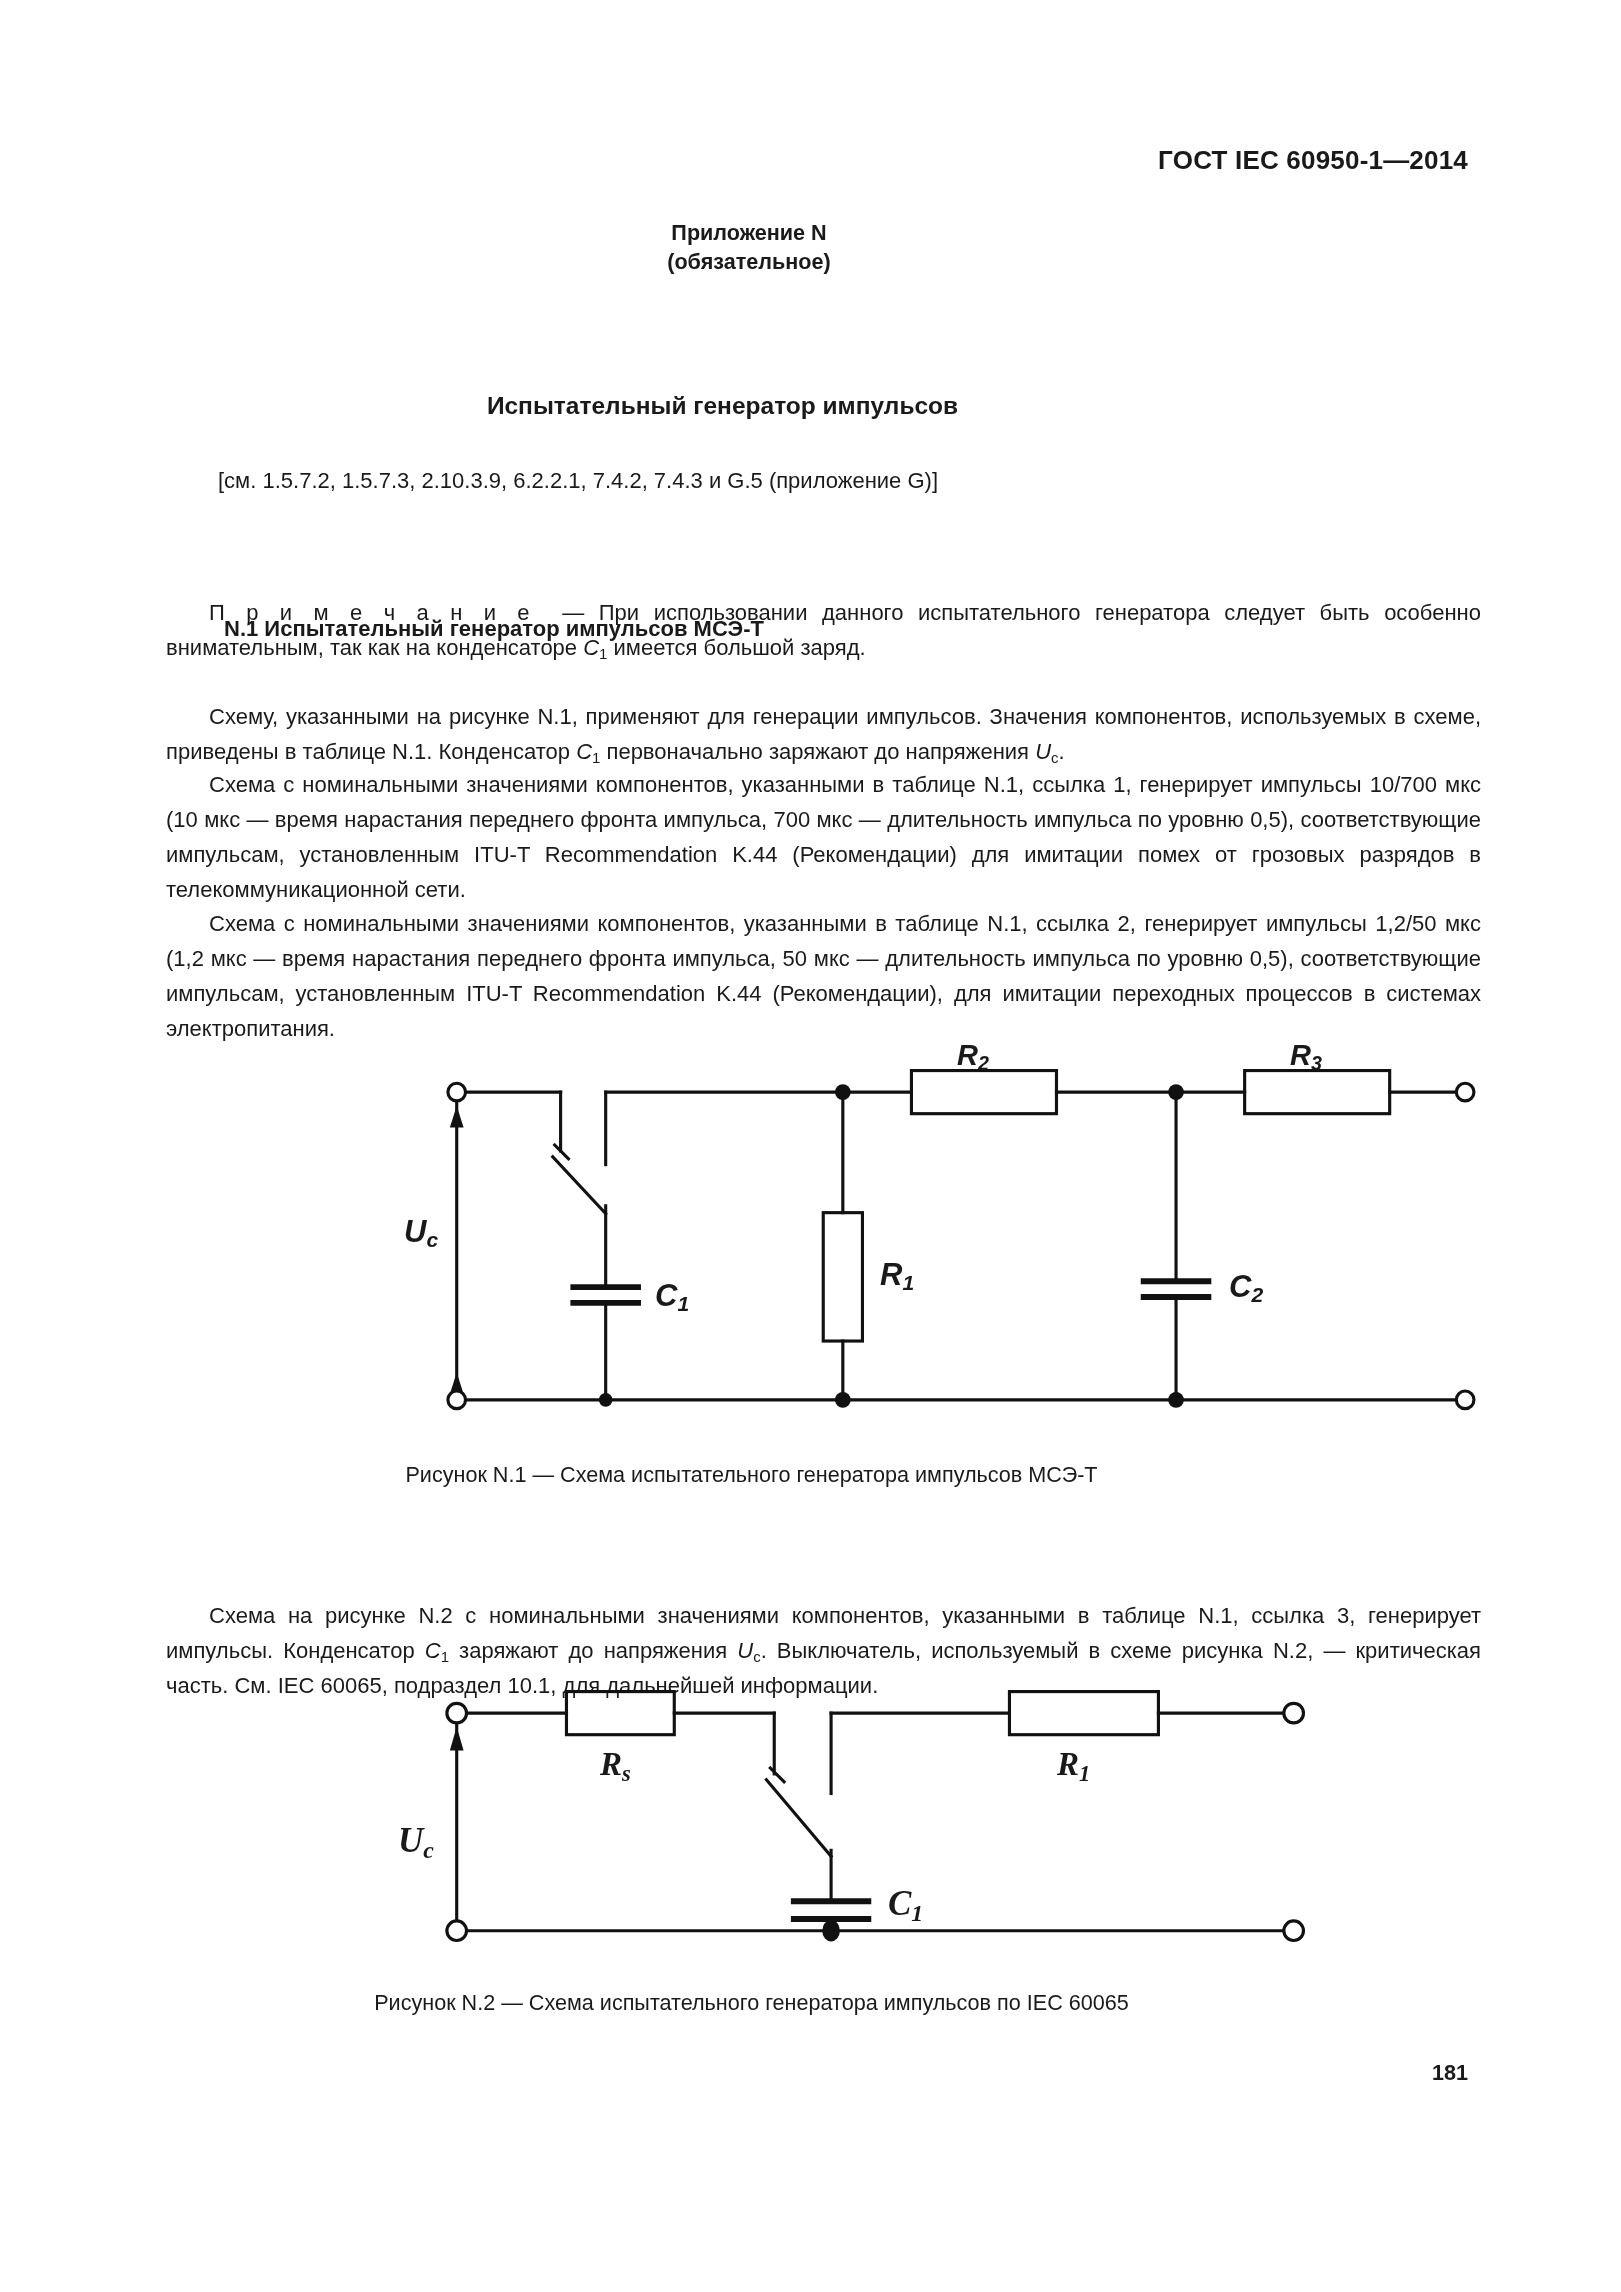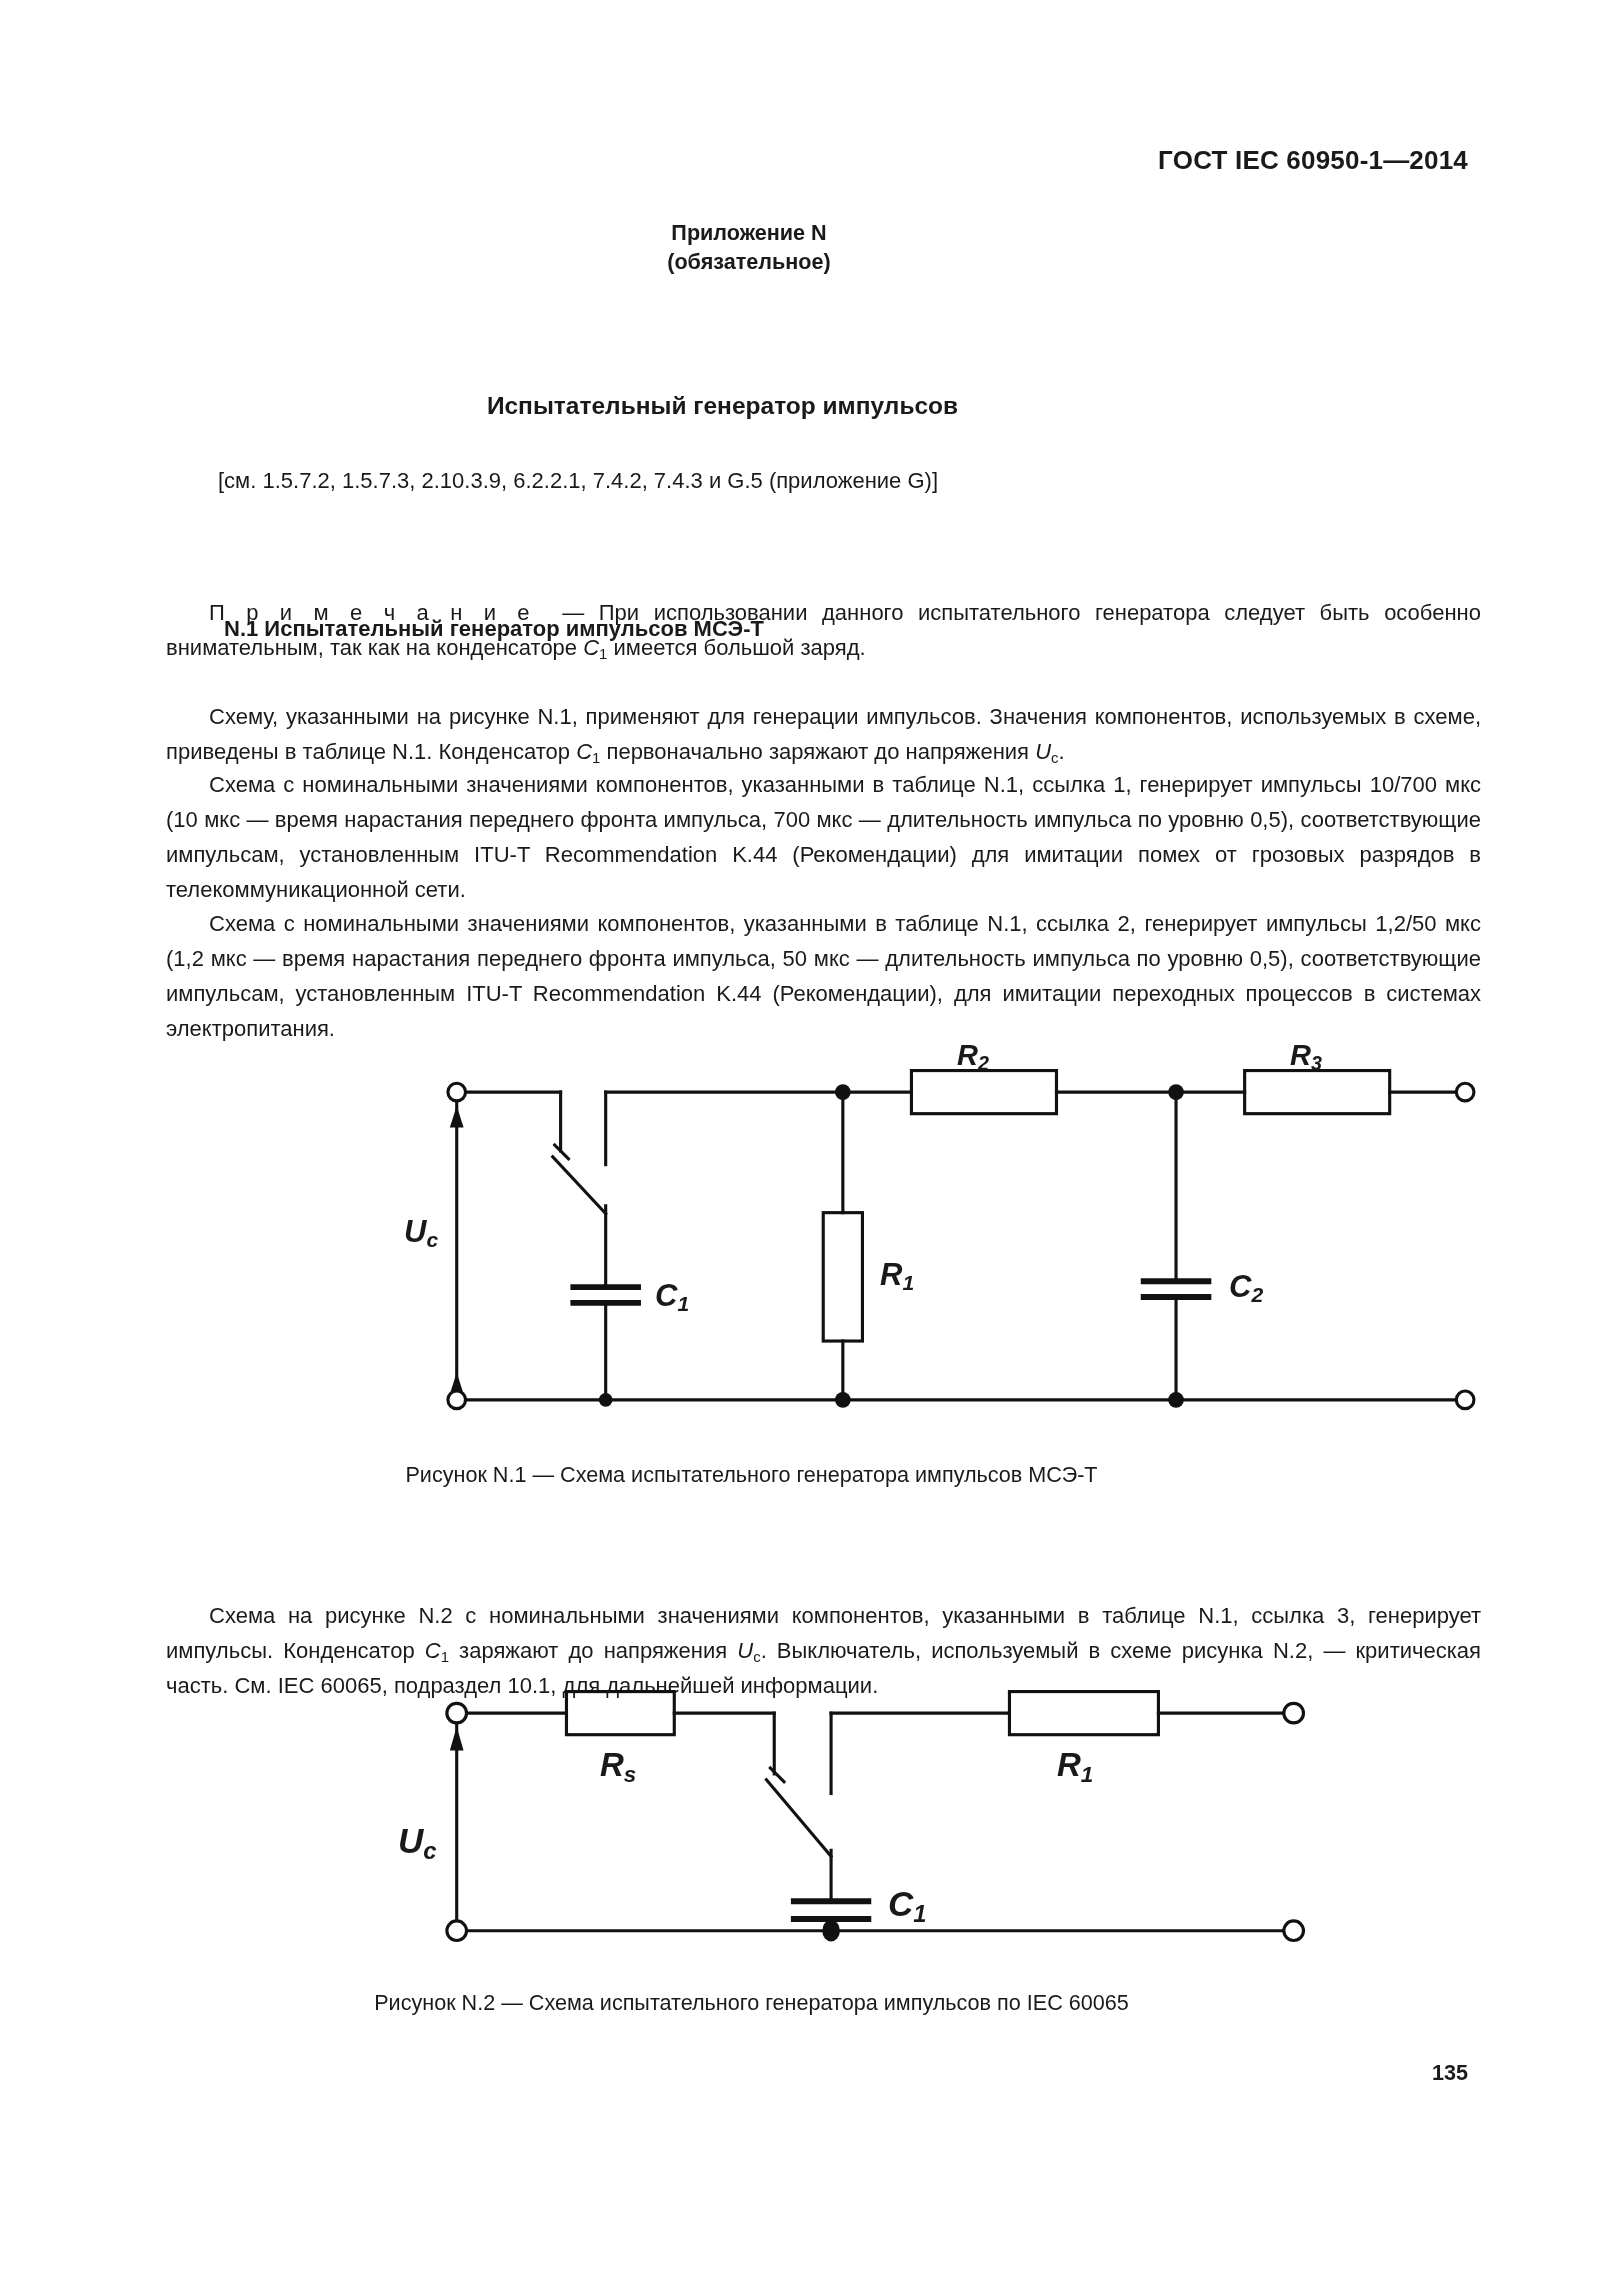--- a/index.html
+++ b/index.html
@@ -246,21 +246,21 @@
     </div>
   </div>
 
   <div class="fig-caption" style="top:1462px;">Рисунок N.1 — Схема испытательного генератора импульсов МСЭ-Т</div>
 
 
   <div class="body-text" style="top:1558px;">
     <p class="indent"><span>Схема на рисунке N.2 с номинальными значениями компонентов, указанными в таблице N.1, ссылка 3, генерирует импульсы. Конденсатор</span>&nbsp;<span class="ital">C</span><sub>1</sub>&nbsp;<span>заряжают до напряжения</span>&nbsp;<span class="ital">U</span><sub>c</sub><span>. Выключатель, используемый в схеме рисунка N.2, — критическая часть. См. IEC 60065, подраздел 10.1, для дальнейшей информации.</span></p>
   </div>
 
-  <div class="figure" style="top:1666px; left:0; width:1489px;">
+  <div class="figure" style="top:1666px; left:0; width:1489px;font-family:Liberation Serif, serif;">
     <svg width="1621" height="304" viewBox="0 0 1654 310">
       <g stroke="#111111" stroke-width="3.2" fill="none" stroke-linecap="square">
 
         <line x1="466" y1="48" x2="578" y2="48"></line>
         <rect x="578" y="26" width="110" height="44"></rect>
 
         <line x1="688" y1="48" x2="790" y2="48"></line>
         <line x1="790" y1="48" x2="790" y2="110"></line>
 
         <line x1="782" y1="116" x2="848" y2="194"></line>
@@ -306,16 +306,16 @@
     <div style="position:absolute; left:398px; top:155px; font-size:35px; font-style:italic; font-weight:bold;">
       <span>U</span><sub>c</sub>
     </div>
     <div style="position:absolute; left:888px; top:218px; font-size:35px; font-style:italic; font-weight:bold;">
       <span>C</span><sub>1</sub>
     </div>
   </div>
 
   <div class="fig-caption" style="top:1990px;">Рисунок N.2 — Схема испытательного генератора импульсов по IEC 60065</div>
 
-  <div class="page-number">135</div>
+  <div class="page-number">181</div>
 
 </div>
 
 
 </body></html>

